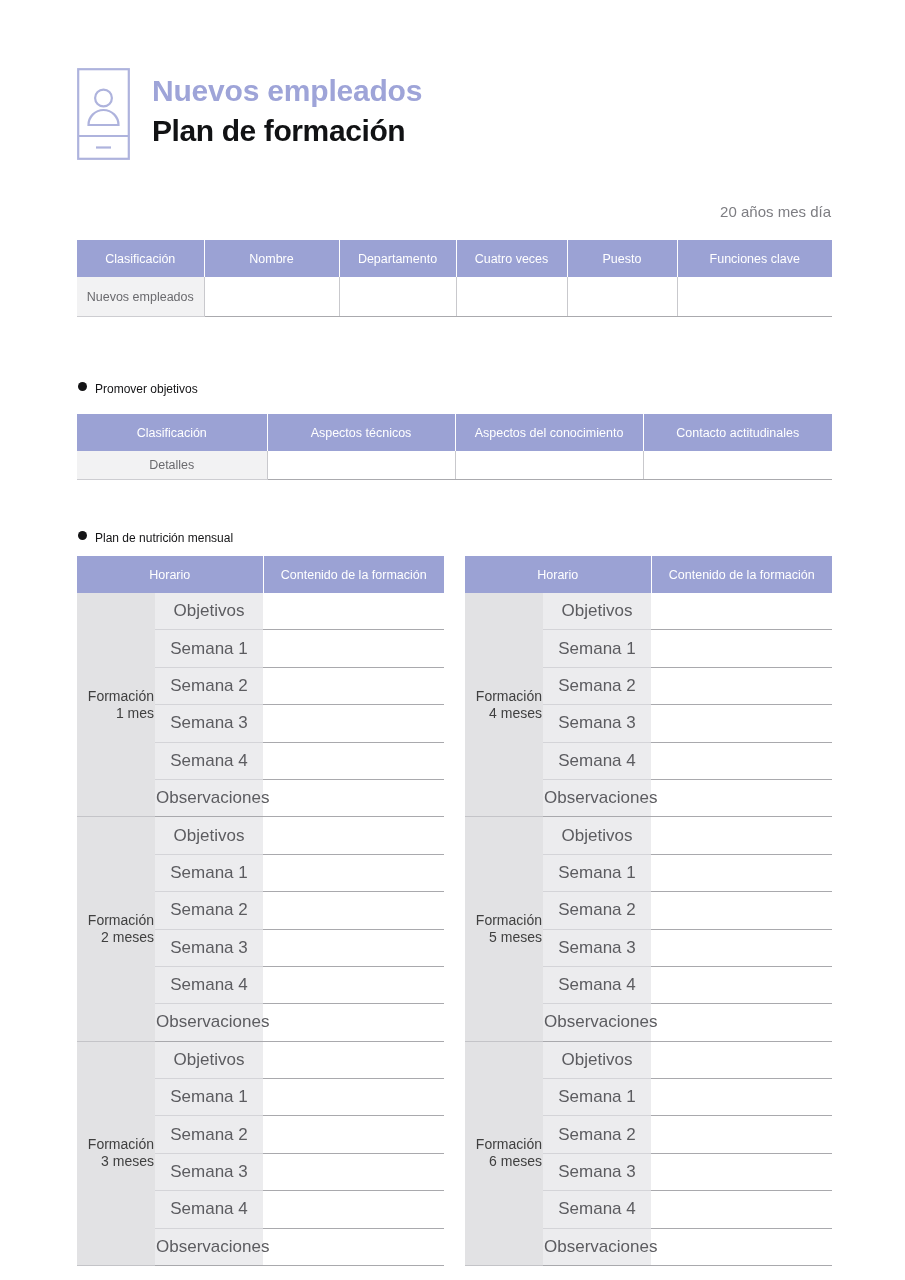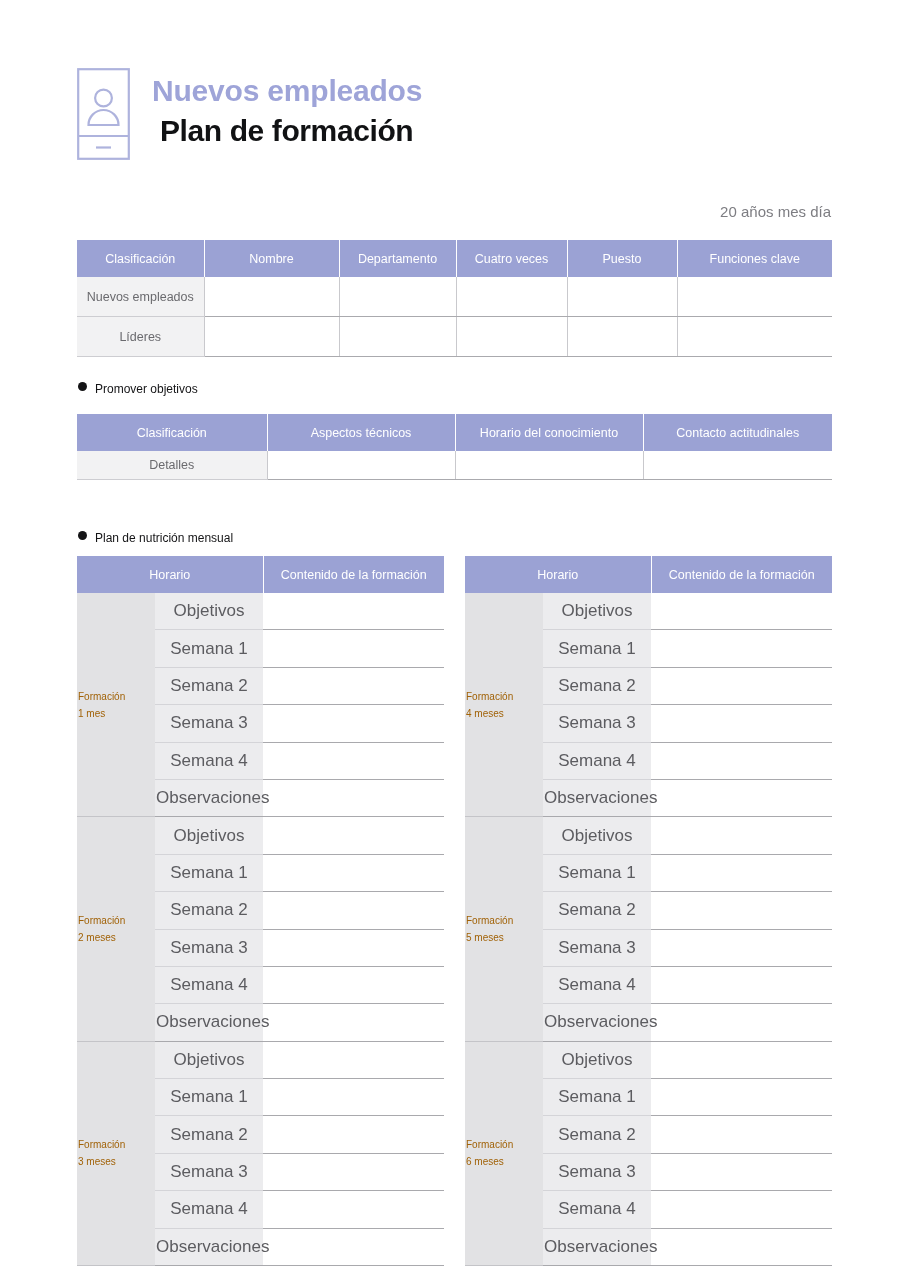--- a/index.html
+++ b/index.html
@@ -52,21 +52,21 @@
     line-height: 38px;
     margin: 0;
     white-space: nowrap;
   }
   .title-main {
     font-size: 30px;
     font-weight: bold;
     color: #111214;
     letter-spacing: -0.4px;
     line-height: 38px;
-    margin: 2px 0 0 8px;
+    margin: 2px 0 0 0;
     white-space: nowrap;
   }
 
   
   .contact-table {
     position: absolute;
     right: 74px;
     top: 66px;
     border-collapse: collapse;
     table-layout: fixed;
@@ -177,23 +177,23 @@
     height: 37px;
     padding: 0 0;
     border-left: 1px solid #ffffff;
     white-space: nowrap;
     overflow: hidden;
   }
   .plan th.first { border-left: none; }
 
   .plan td.month-cell {
     background: #e2e2e4;
-    color: #a16207;
-    font-size: 10px;
-    text-align: left;
+    color: #404040;
+    font-size: 14px;
+    text-align: right;
     vertical-align: middle;
     line-height: 17px;
     border-bottom: 1px solid #c4c4c8;
     width: 78px;
   }
   .plan td.week-cell {
     background: #ececee;
     color: #5c5c60;
     font-size: 17px;
     text-align: center;
@@ -260,47 +260,39 @@
     </thead>
     <tbody>
       <tr>
         <td class="label-cell">Nuevos empleados</td>
         <td></td>
         <td></td>
         <td></td>
         <td></td>
         <td></td>
       </tr>
-      <tr>
-        <td class="label-cell">Líderes</td>
-        <td></td>
-        <td></td>
-        <td></td>
-        <td></td>
-        <td></td>
-      </tr>
     </tbody>
   </table>
 
   <div class="section-heading" style="top:382px">
     <span class="dot"></span><span>Promover objetivos</span>
   </div>
 
   <table class="tbl" id="table-objectives">
     <colgroup>
       <col style="width:190px">
         <col style="width:188px">
         <col style="width:188px">
         <col style="width:189px">
     </colgroup>
     <thead>
       <tr>
         <th class="first">Clasificación</th>
         <th>Aspectos técnicos</th>
-        <th>Horario del conocimiento</th>
+        <th>Aspectos del conocimiento</th>
         <th>Contacto actitudinales</th>
       </tr>
     </thead>
     <tbody>
       <tr>
         <td class="label-cell">Detalles</td>
         <td></td>
         <td></td>
         <td></td>
       </tr>

